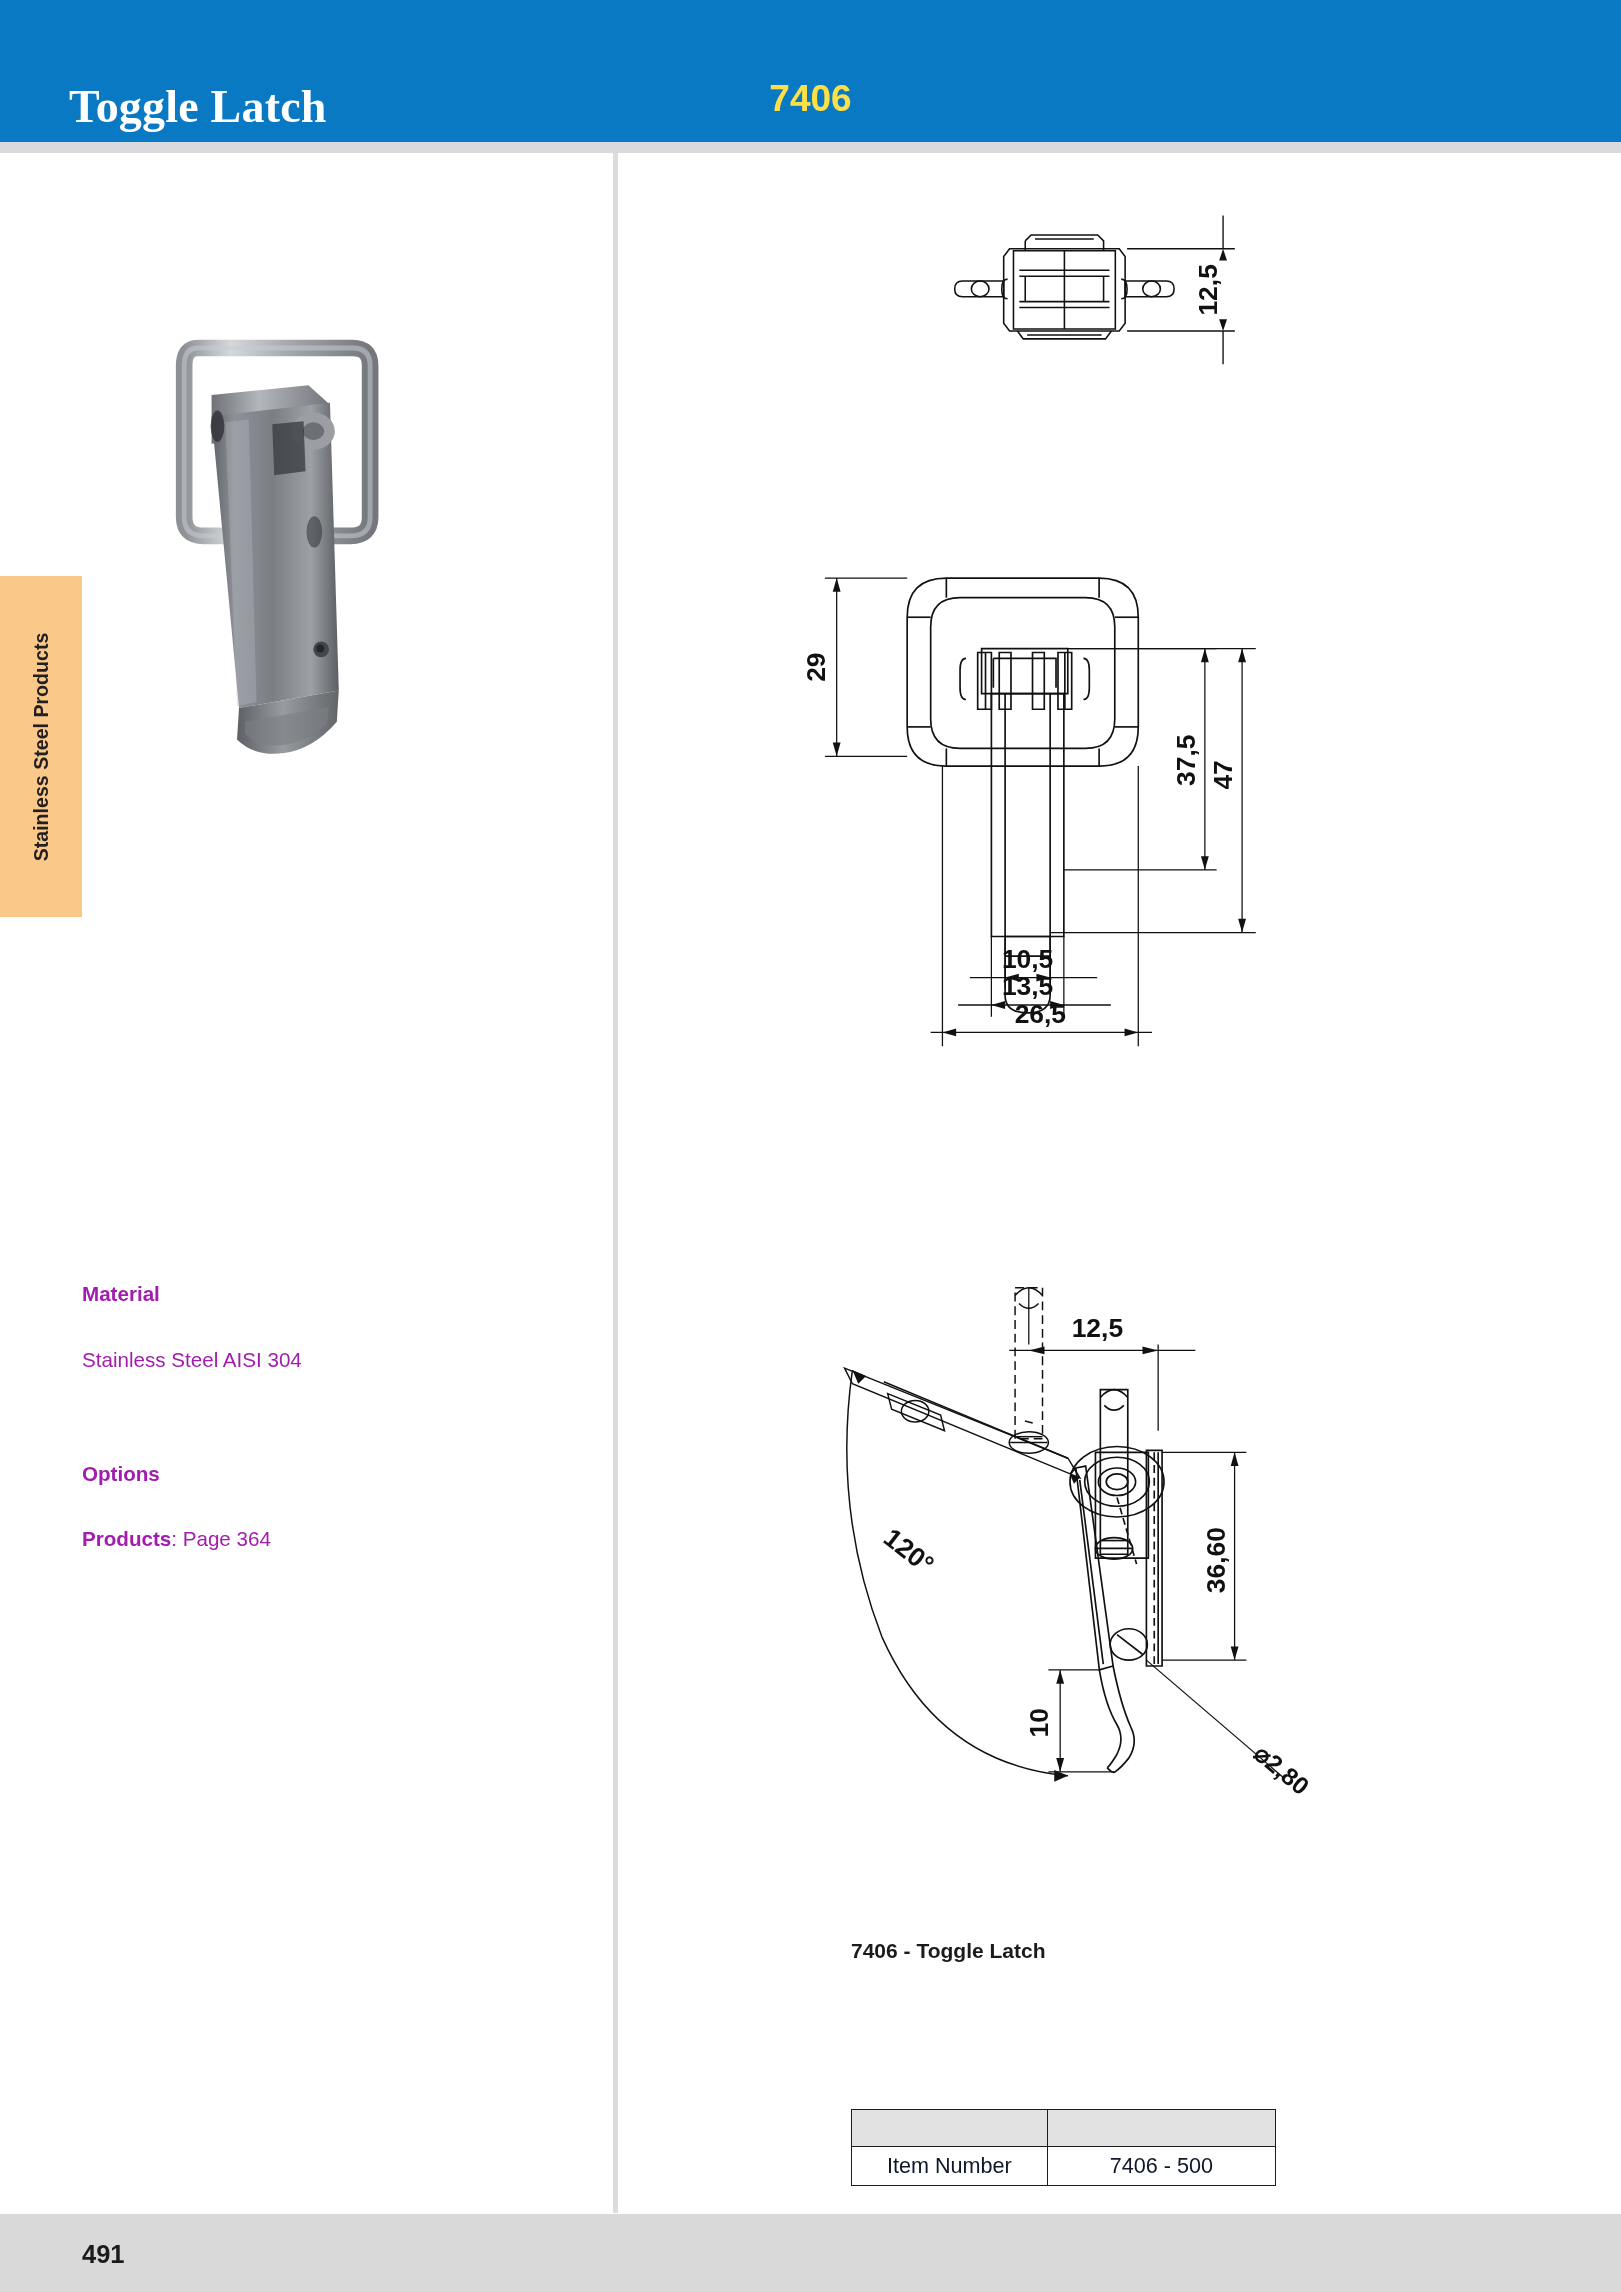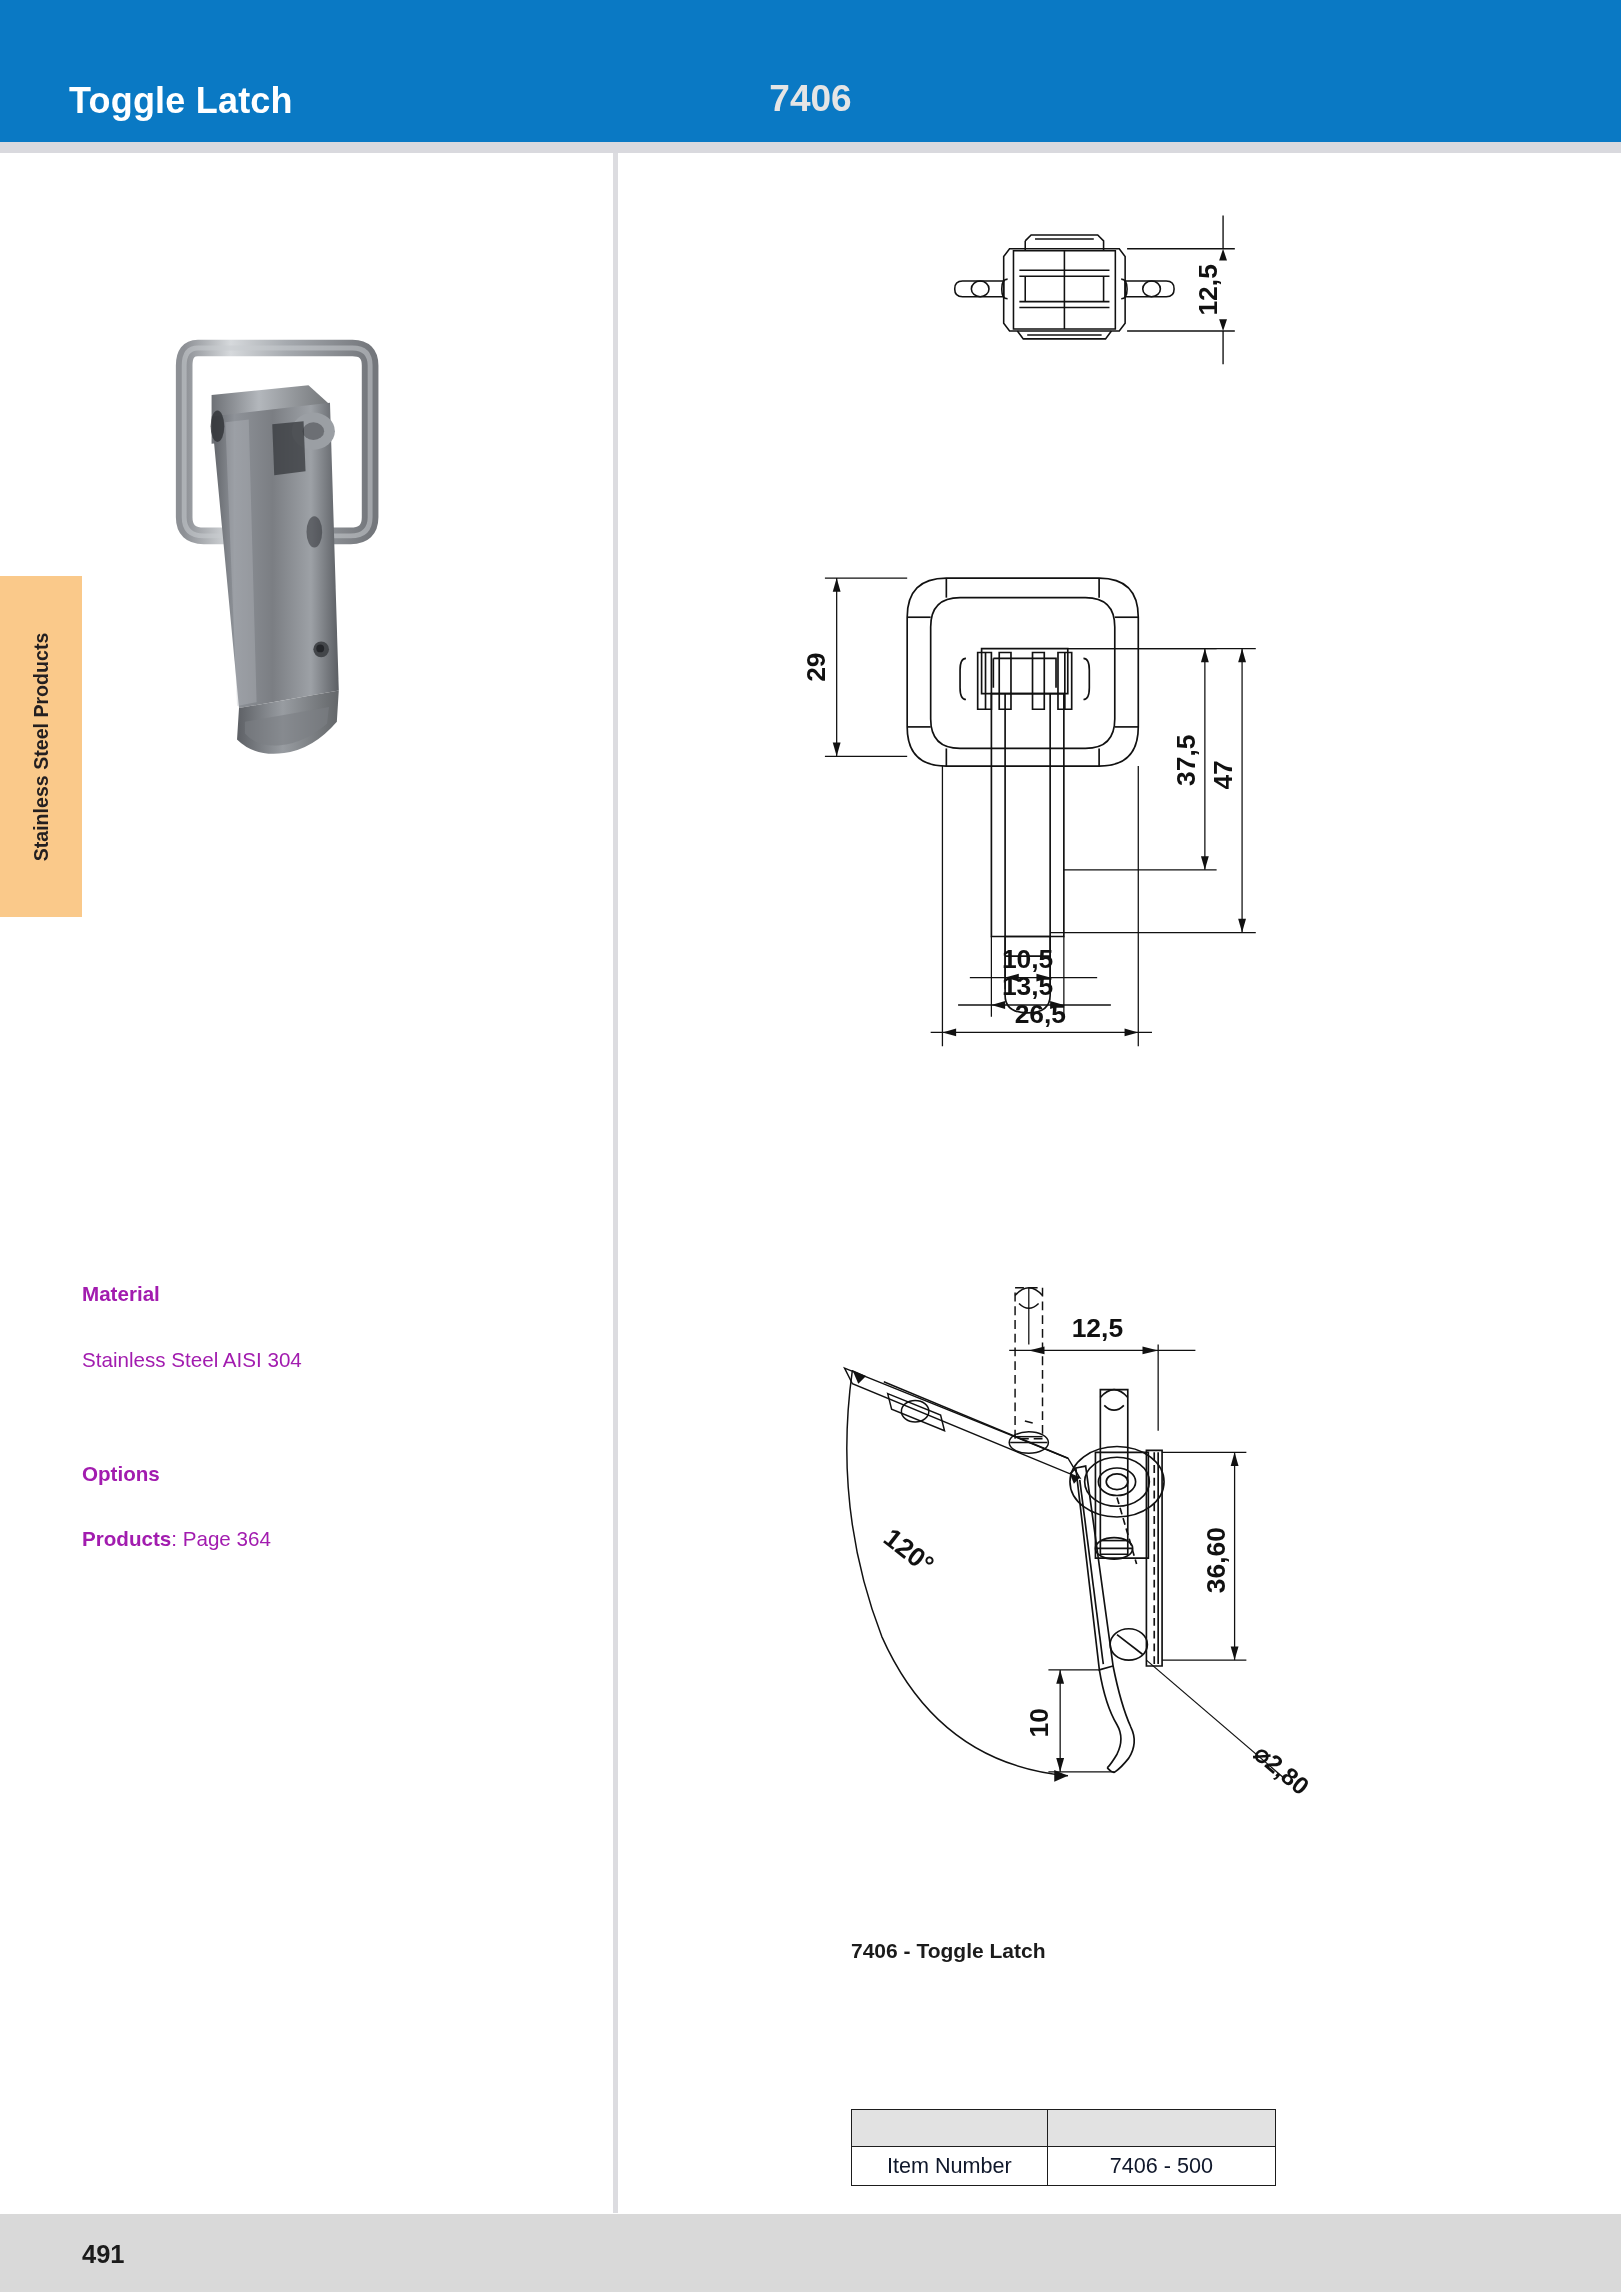--- a/index.html
+++ b/index.html
@@ -12,26 +12,26 @@
   }
   .page { position: relative; width: 1621px; height: 2293px; background: #fff; }
 
   
   .header {
     position: absolute; left: 0; top: 0; width: 1621px; height: 142px;
     background: #0a79c4;
   }
   .header-title {
     position: absolute; left: 69px; top: 80px;
-    font-size: 36px; font-weight: bold; color: #ffffff;
-    letter-spacing: 0.2px; white-space: nowrap;
+    font-size: 46px; font-weight: bold; color: #ffffff;
+    letter-spacing: 0.2px; white-space: nowrap; font-family: Liberation Serif, serif;
   }
   .header-code {
     position: absolute; left: 0; top: 78px; width: 1621px;
-    text-align: center; font-size: 37px; font-weight: bold; color: #e5e5e5;
+    text-align: center; font-size: 37px; font-weight: bold; color: #fde047;
   }
   .header-brand {
     position: absolute; right: 125px; top: 57px;
     font-size: 59px; font-weight: bold; color: #ffffff;
     letter-spacing: 0.5px; white-space: nowrap; line-height: 1;
   }
   .header-rule {
     position: absolute; left: 0; top: 142px; width: 1621px; height: 10.8px;
     background: #d9d9de;
   }

